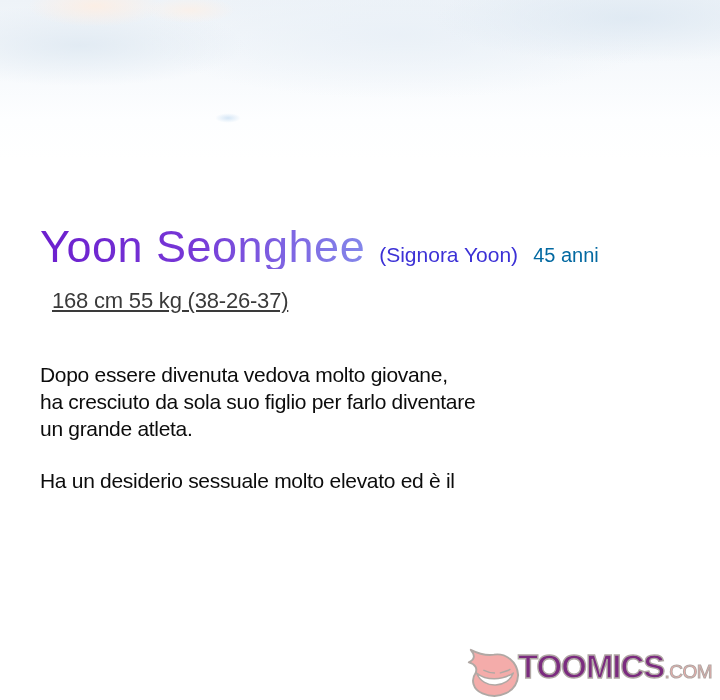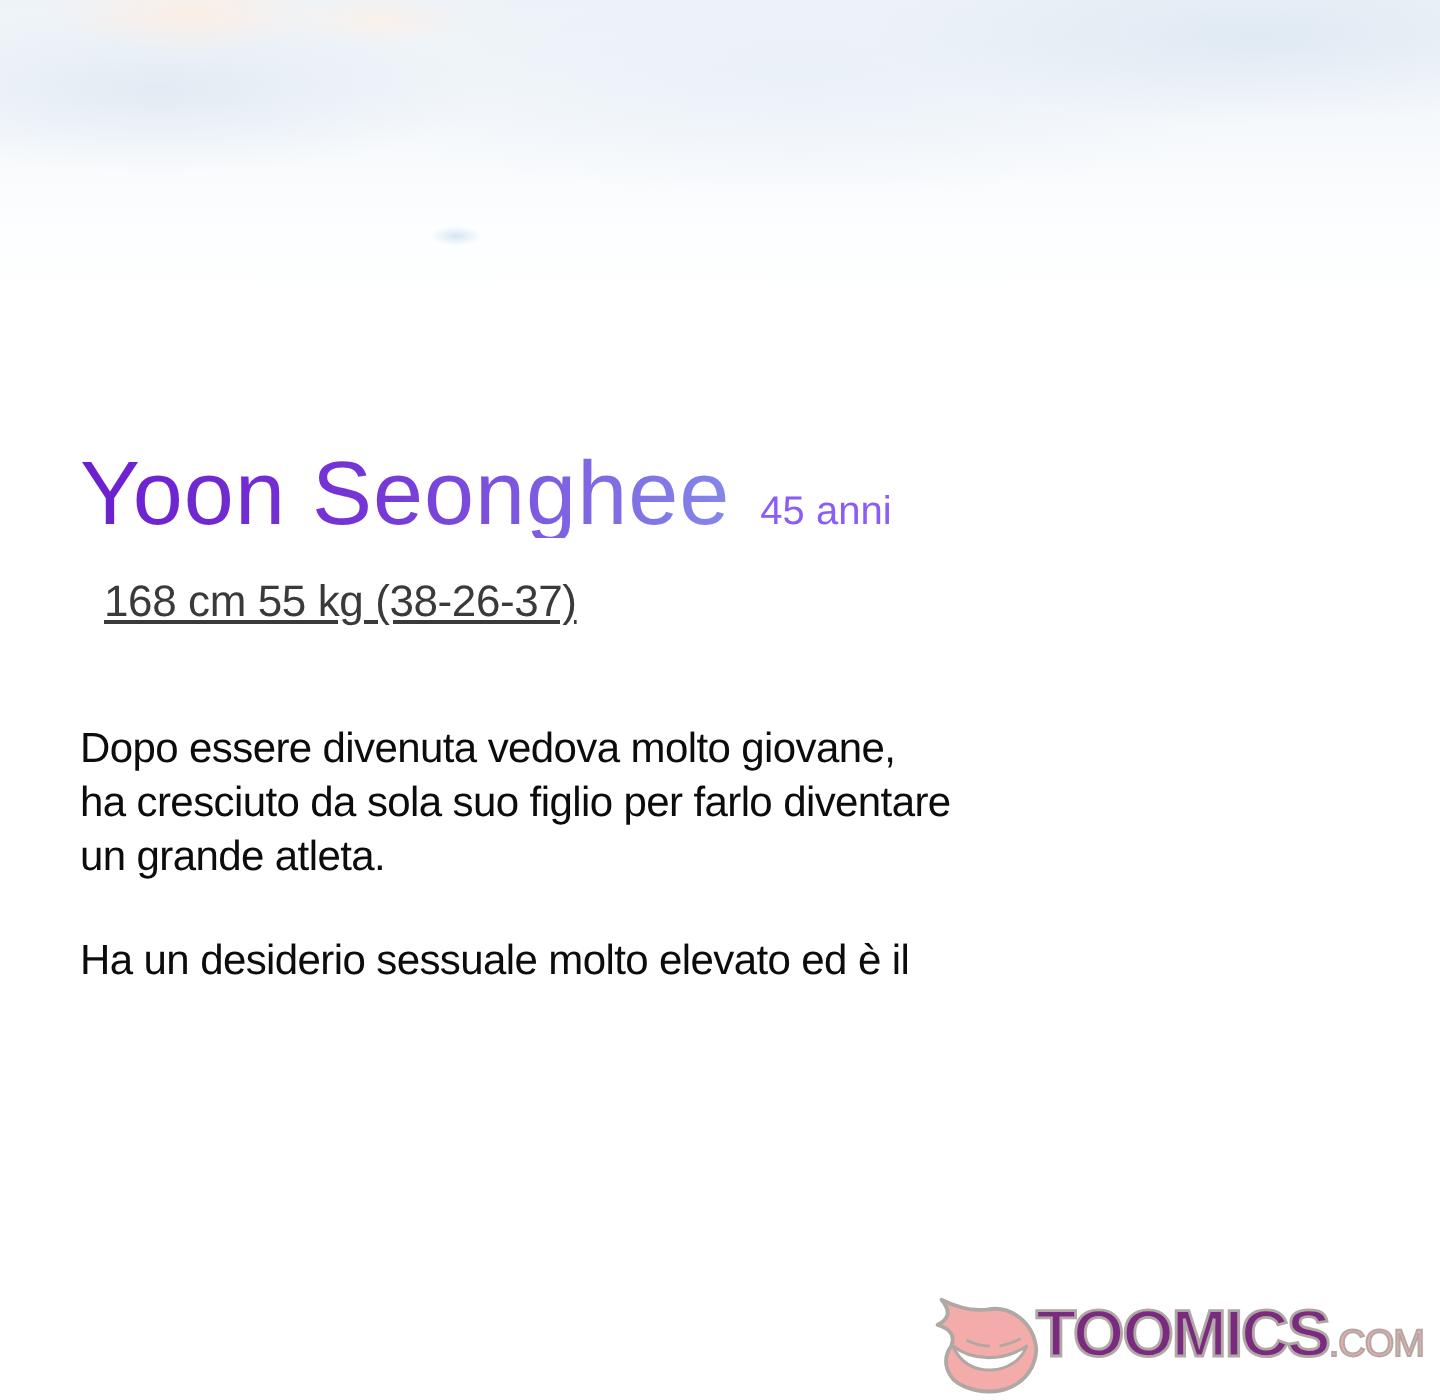--- a/index.html
+++ b/index.html
@@ -47,21 +47,21 @@
     background-clip: text;
     color: transparent;
   }
   .char-alias {
     font-size: 21px;
     color: #3c31d6;
     margin-left: 14px;
   }
   .char-age {
     font-size: 20px;
-    color: #8b5cf6;
+    color: #0369a1;
     margin-left: 15px;
   }
   .char-stats {
     position: absolute;
     top: 286px; left: 12px;
     font-size: 22px;
     line-height: 30px;
     color: #3a3a3a;
     letter-spacing: -0.2px;
     text-decoration: underline;
@@ -112,20 +112,21 @@
 <body>
 
 <div class="page">
 
   <div class="bg-art"></div>
 
   <div class="content">
 
     <div class="title-row">
       <span class="char-name">Yoon Seonghee</span>
+      <span class="char-alias">(Signora Yoon)</span>
       <span class="char-age">45 anni</span>
     </div>
 
     <div class="char-stats">168 cm 55 kg (38-26-37)</div>
 
     <div class="bio">
       <p>Dopo essere divenuta vedova molto giovane,
 ha cresciuto da sola suo figlio per farlo diventare
 un grande atleta.</p>
       <p>Ha un desiderio sessuale molto elevato ed è il</p>

